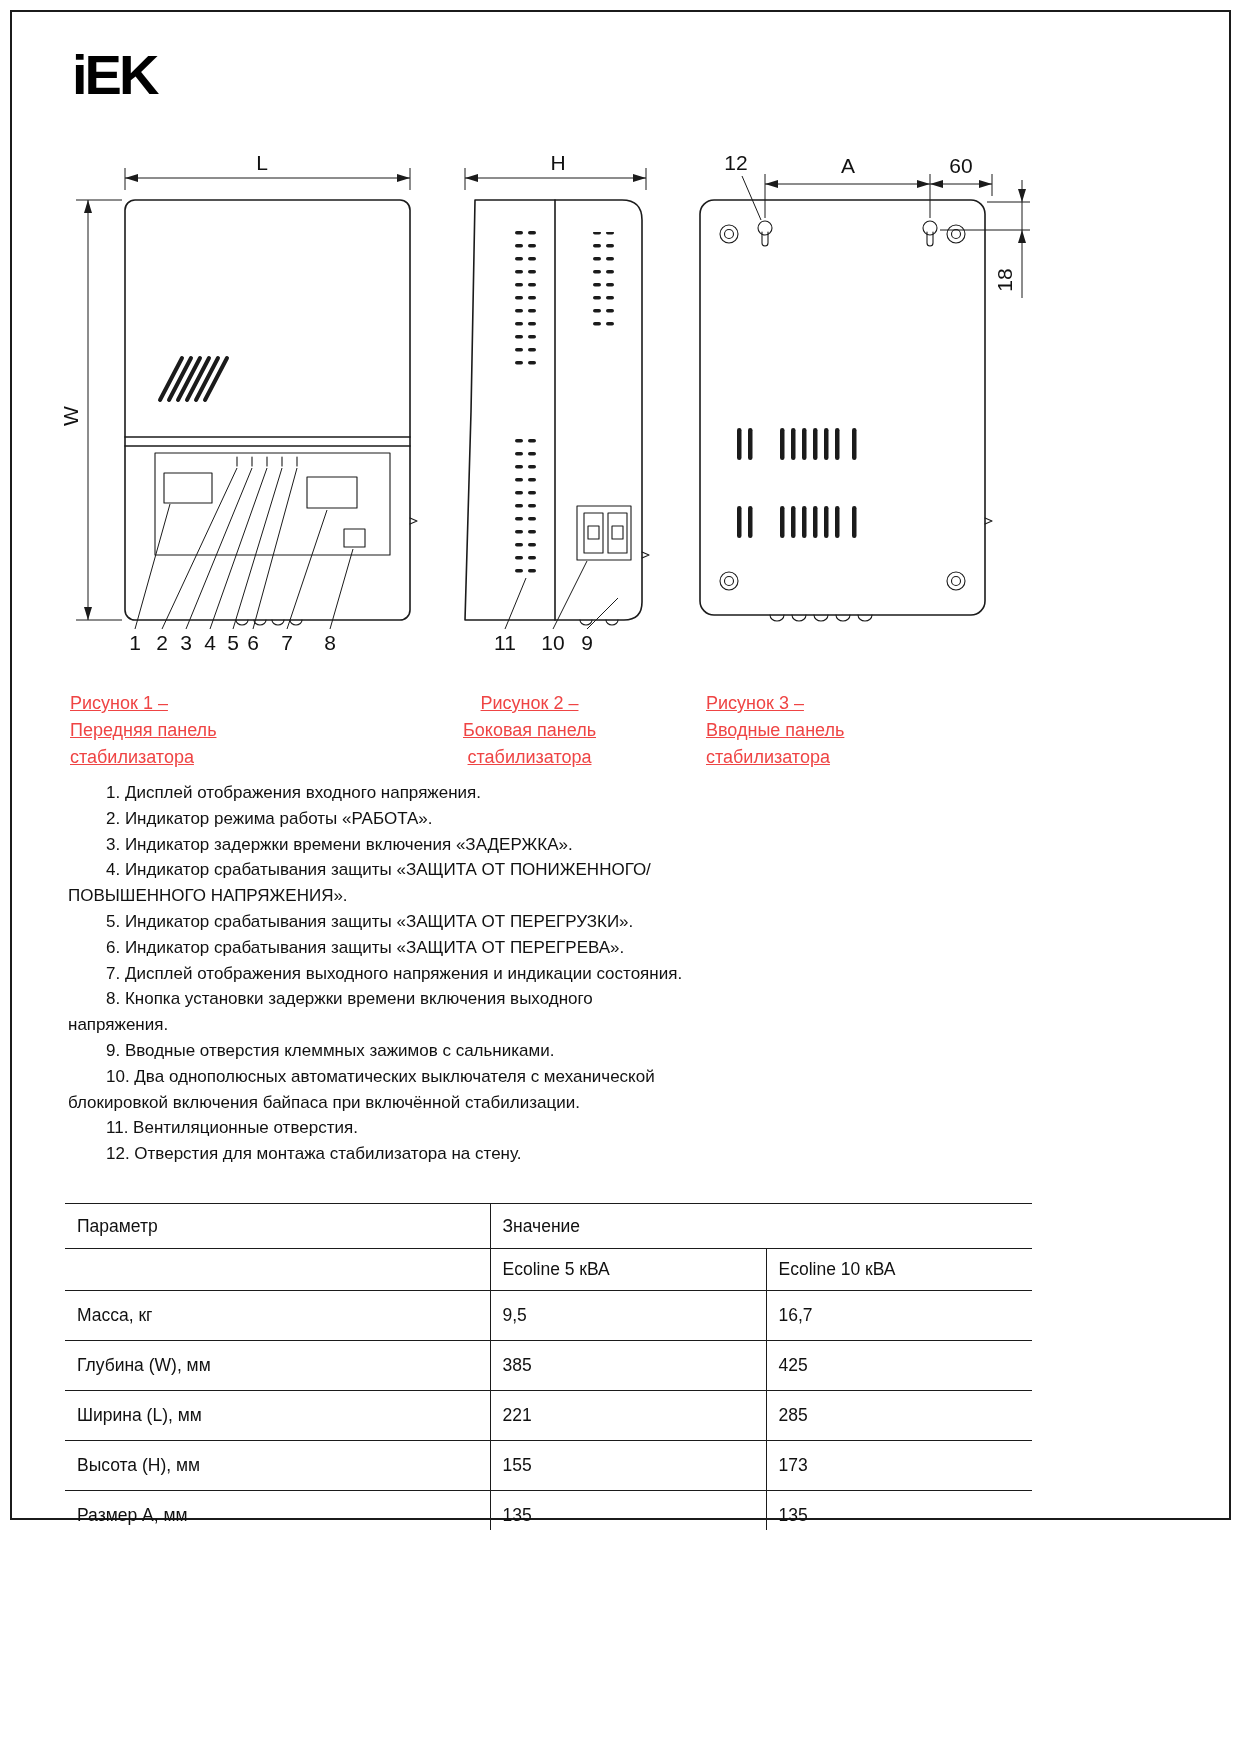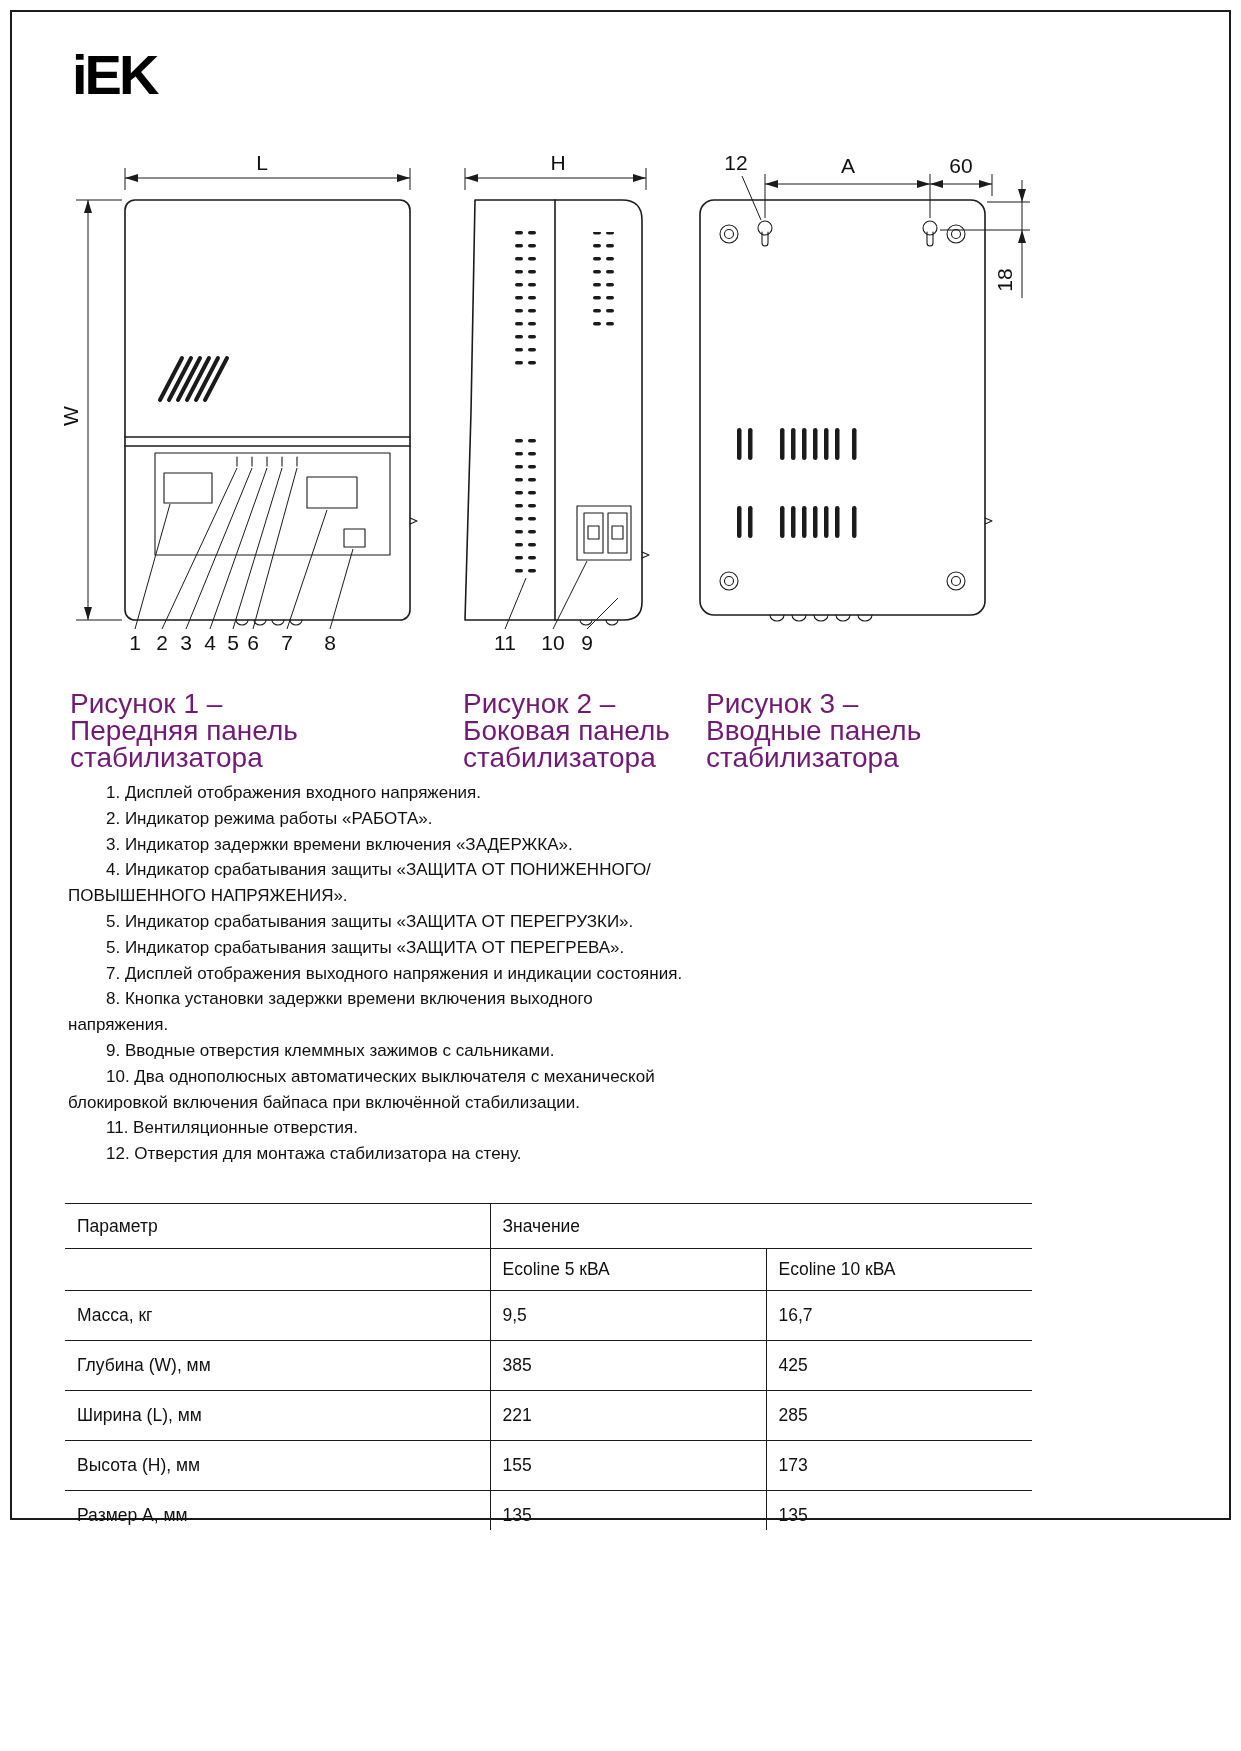--- a/index.html
+++ b/index.html
@@ -17,22 +17,22 @@
   .fig2 { left:450px; top:140px; }
   .fig3 { left:690px; top:140px; }
   svg { overflow:visible; }
   .draw  { fill:none; stroke:#1b1b1b; stroke-width:1.6; stroke-linejoin:round; stroke-linecap:round; }
   .thin  { stroke-width:1.1; }
   .dimline { fill:none; stroke:#1b1b1b; stroke-width:1; }
   .arrow { fill:#1b1b1b; stroke:none; }
   .hatch { stroke:#1b1b1b; stroke-width:4; stroke-linecap:round; }
   .slotfill { stroke:none; }
   svg text { font-family:"Liberation Sans", sans-serif; font-size:21px; fill:#111; stroke:none; }
-  .caption { position:absolute; top:690px; font-size:28px; line-height:27px; color:#701a75; }
-  .cap1 { left:70px; } .cap2 { left:463px; } .cap3 { left:706px; }
+  .caption { position:absolute; top:690px; font-size:18px; line-height:27px; color:#ef4444;text-decoration:underline; }
+  .cap1 { left:70px; } .cap2 { left:463px;text-align:center; } .cap3 { left:706px; }
   .legend { position:absolute; left:68px; top:780px; width:968px;
             font-size:17px; line-height:25.8px; }
   .legend p { white-space:pre-line; text-indent:38px; }
   table.spec { position:absolute; left:65px; top:1203px; width:967px;
                border-collapse:collapse; font-size:17.5px; table-layout:fixed; }
   .spec th, .spec td {
     border-top:1px solid #1b1b1b; border-bottom:1px solid #1b1b1b;
     border-right:1px solid #1b1b1b; border-left:none;
     font-weight:normal; text-align:left; padding:0 12px; vertical-align:middle;
   }
@@ -239,21 +239,21 @@
     <div>стабилизатора</div>
   </div>
 
   <div class="legend">
     <p>1. Дисплей отображения входного напряжения.</p>
     <p>2. Индикатор режима работы «РАБОТА».</p>
     <p>3. Индикатор задержки времени включения «ЗАДЕРЖКА».</p>
     <p>4. Индикатор срабатывания защиты «ЗАЩИТА ОТ ПОНИЖЕННОГО/
 ПОВЫШЕННОГО НАПРЯЖЕНИЯ».</p>
     <p>5. Индикатор срабатывания защиты «ЗАЩИТА ОТ ПЕРЕГРУЗКИ».</p>
-    <p>5. Индикатор срабатывания защиты «ЗАЩИТА ОТ ПЕРЕГРЕВА».</p>
+    <p>6. Индикатор срабатывания защиты «ЗАЩИТА ОТ ПЕРЕГРЕВА».</p>
     <p>7. Дисплей отображения выходного напряжения и индикации состояния.</p>
     <p>8. Кнопка установки задержки времени включения выходного
 напряжения.</p>
     <p>9. Вводные отверстия клеммных зажимов с сальниками.</p>
     <p>10. Два однополюсных автоматических выключателя с механической
 блокировкой включения байпаса при включённой стабилизации.</p>
     <p>11. Вентиляционные отверстия.</p>
     <p>12. Отверстия для монтажа стабилизатора на стену.</p>
   </div>
 

